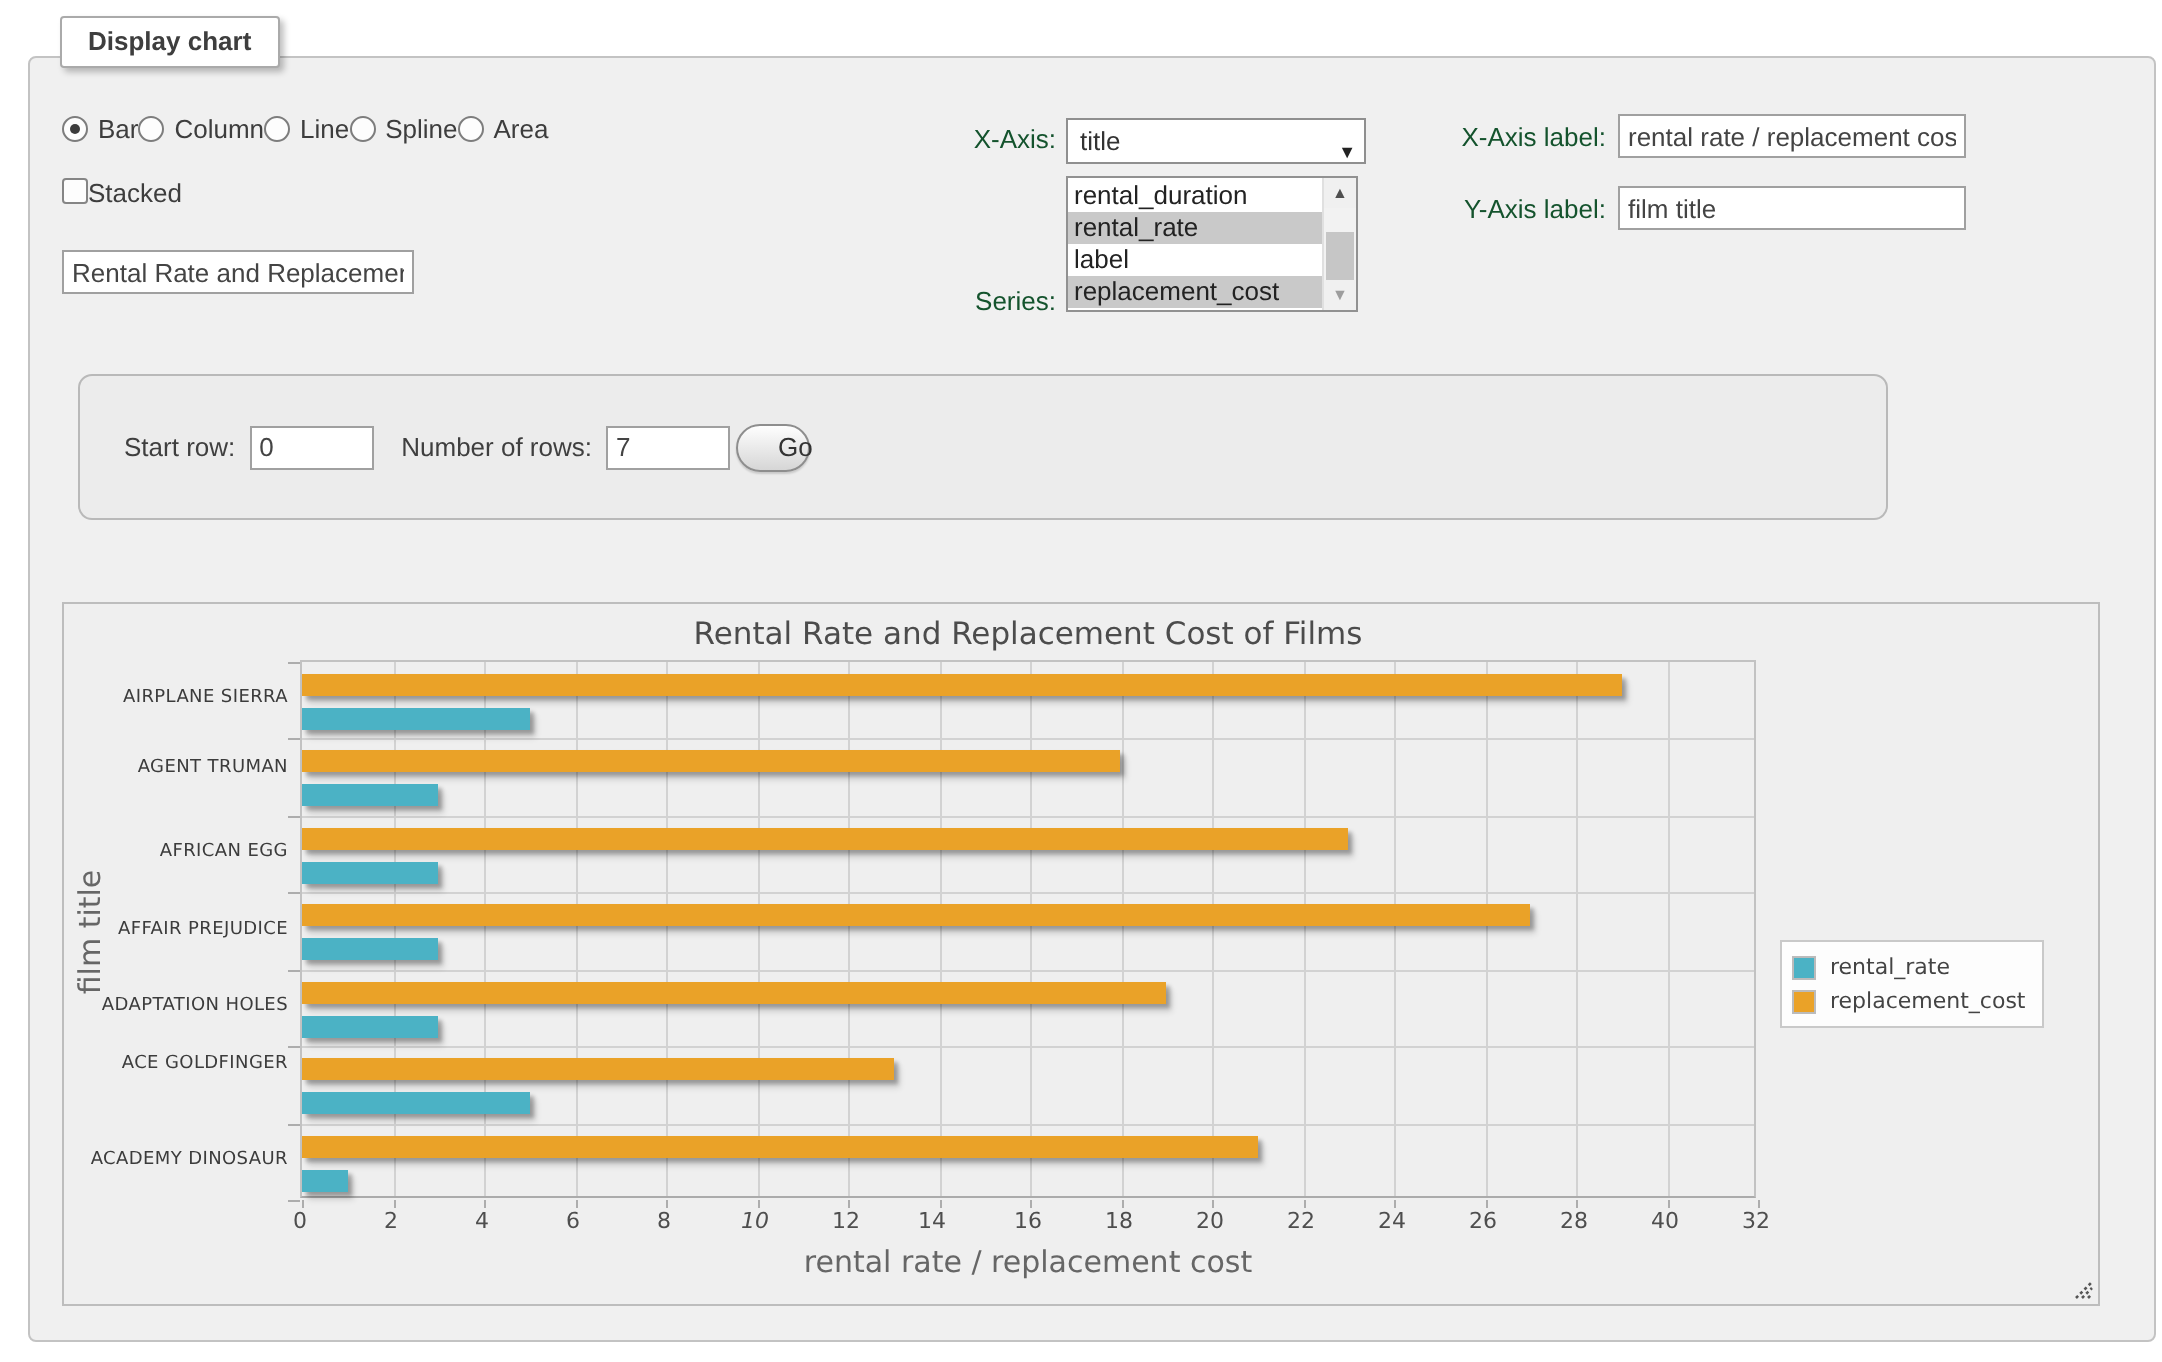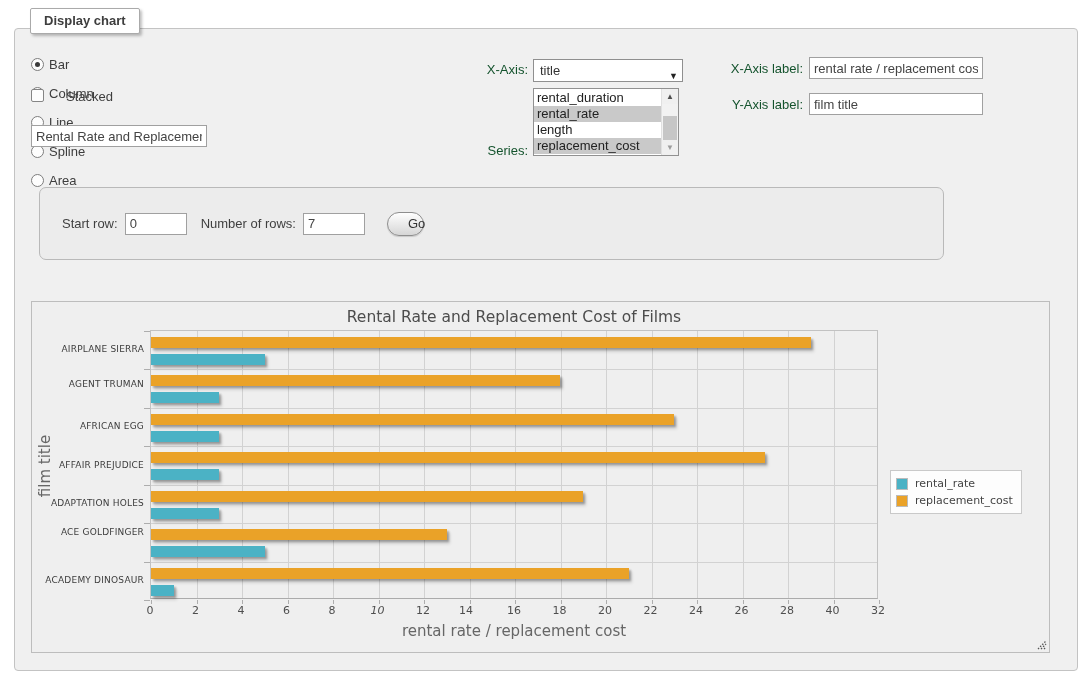--- a/index.html
+++ b/index.html
@@ -8,25 +8,25 @@
 
   
   .fieldset { position:absolute; left:14px; top:28px; width:1064px; height:643px;
               background:#f0f0f0; border:1px solid #c3c3c3; border-radius:4px; }
   .legend-box { position:absolute; left:30px; top:8px; height:26px; line-height:24px; padding:0 13px;
                 background:#fff; border:1px solid #aaa; border-radius:2px; z-index:5;
                 font-size:13px; font-weight:bold; color:#3e3e3e; box-shadow:2px 2px 3px rgba(0,0,0,0.25); }
 
   
   .lbl { position:absolute; font-size:13px; color:#14532d; }
-  .radio-row { position:absolute; left:16px; top:28px; display:flex; gap:14px; align-items:flex-start;flex-direction:column; }
+  .radio-row { position:absolute; left:16px; top:28px; display:flex; align-items:flex-end; }
   .radio-item { display:flex; align-items:center; gap:5px; font-size:13px; color:#3d3d3d; cursor:default; }
   .radio { width:13px; height:13px; border:1px solid #7d7d7d; border-radius:50%; background:#fdfdfd; position:relative; }
   .radio.on::after { content:""; position:absolute; left:3px; top:3px; width:5px; height:5px; border-radius:50%; background:#3c3c3c; }
-  .check-row { position:absolute; left:16px; top:60px; display:flex; align-items:flex-start; gap:22px; font-size:13px; color:#3d3d3d; }
+  .check-row { position:absolute; left:16px; top:60px; display:flex; align-items:flex-start; gap:0; font-size:13px; color:#3d3d3d; }
   .checkbox { width:13px; height:13px; border:1px solid #858585; border-radius:2px; background:#fdfdfd; }
   input.txt { border:1px solid #a0a0a0; background:#fff; font-family:"Liberation Sans",sans-serif;
               font-size:13px; color:#444; padding:0 4px; height:22px; }
   .title-input { position:absolute; left:16px; top:96px; width:176px; }
 
   .selectbox { position:absolute; left:518px; top:30px; width:150px; height:23px; background:#fff;
                border:1px solid #8f8f8f; font-size:13px; color:#333; line-height:21px; padding:0 18px 0 6px; }
   .selectbox .arrow { position:absolute; right:4px; top:6px; font-size:9px; color:#222; }
 
   .listbox { position:absolute; left:518px; top:59px; width:146px; height:68px; background:#fff;
@@ -37,21 +37,21 @@
   .sbar { width:17px; background:#f2f2f2; border-left:1px solid #e0e0e0; position:relative; }
   .sb-btn { height:15px; text-align:center; font-size:8px; line-height:15px; color:#4f4f4f; background:#f0f0f0; }
   .sb-btn.down { position:absolute; bottom:0; left:0; right:0; color:#9d9d9d; }
   .sb-thumb { position:absolute; left:1px; right:1px; top:27px; height:25px; background:#c6c6c6; }
 
   
   .rows-panel { position:absolute; left:24px; top:158px; width:905px; height:73px; background:#ececec;
                 border:1px solid #b9b9b9; border-radius:7px; display:flex; align-items:center; padding-left:22px; }
   .rows-panel .flbl { font-size:13px; color:#3f3f3f; margin-right:7px; }
   .rows-panel input.txt { width:62px; }
-  .go-btn { margin-left:22px; width:37px; height:24px; border-radius:12px; border:1px solid #8e8e8e;
+  .go-btn { margin-left:3px; width:37px; height:24px; border-radius:12px; border:1px solid #8e8e8e;
             background:linear-gradient(#fefefe,#d6d6d6); font-family:"Liberation Sans",sans-serif;
             font-size:13px; color:#333; box-shadow:0 1px 1px rgba(0,0,0,0.15);padding-left:20px; }
   .gap14 { margin-left:14px; }
 
   
   .chart-panel { position:absolute; left:16px; top:272px; width:1019px; height:352px; background:#efefef;
                  border:1px solid #bdbdbd; font-family:"DejaVu Sans",sans-serif; }
   .chart-title { position:absolute; left:118px; top:6px; width:728px; text-align:center;
                  font-size:15.5px; color:#4c4c4c; }
   .plot { position:absolute; left:118px; top:28px; width:728px; height:269px;
@@ -115,21 +115,21 @@
     <div class="selectbox">
       <span>title</span>
       <span class="arrow">▼</span>
     </div>
 
     <div class="lbl" style="left:396px; top:114px; width:117px; text-align:right;">Series:</div>
     <div class="listbox">
       <div class="opts">
           <div class="opt">rental_duration</div>
           <div class="opt sel">rental_rate</div>
-          <div class="opt">length</div>
+          <div class="opt">label</div>
           <div class="opt sel">replacement_cost</div>
         </div>
       <div class="sbar">
         <div class="sb-btn">▲</div>
         <div class="sb-thumb"></div>
         <div class="sb-btn down">▼</div>
       </div>
     </div>
 
     <div class="lbl" style="left:686px; top:32px; width:102px; text-align:right;">X-Axis label:</div>

